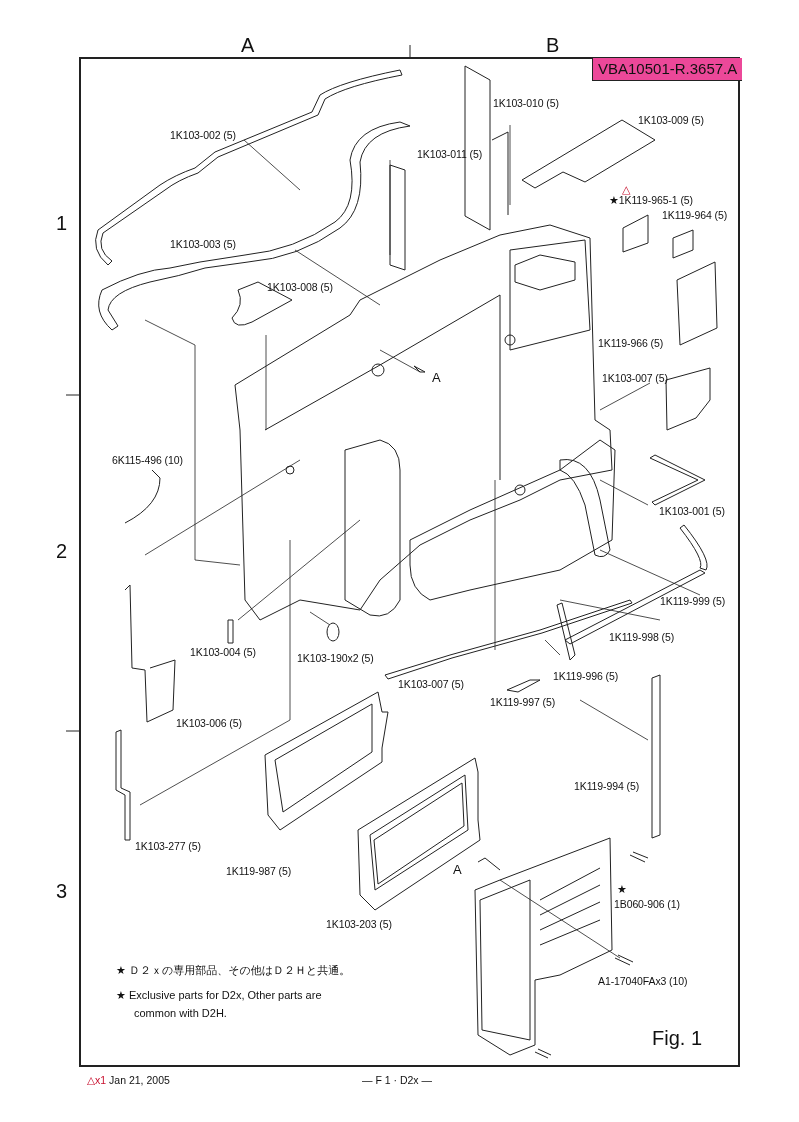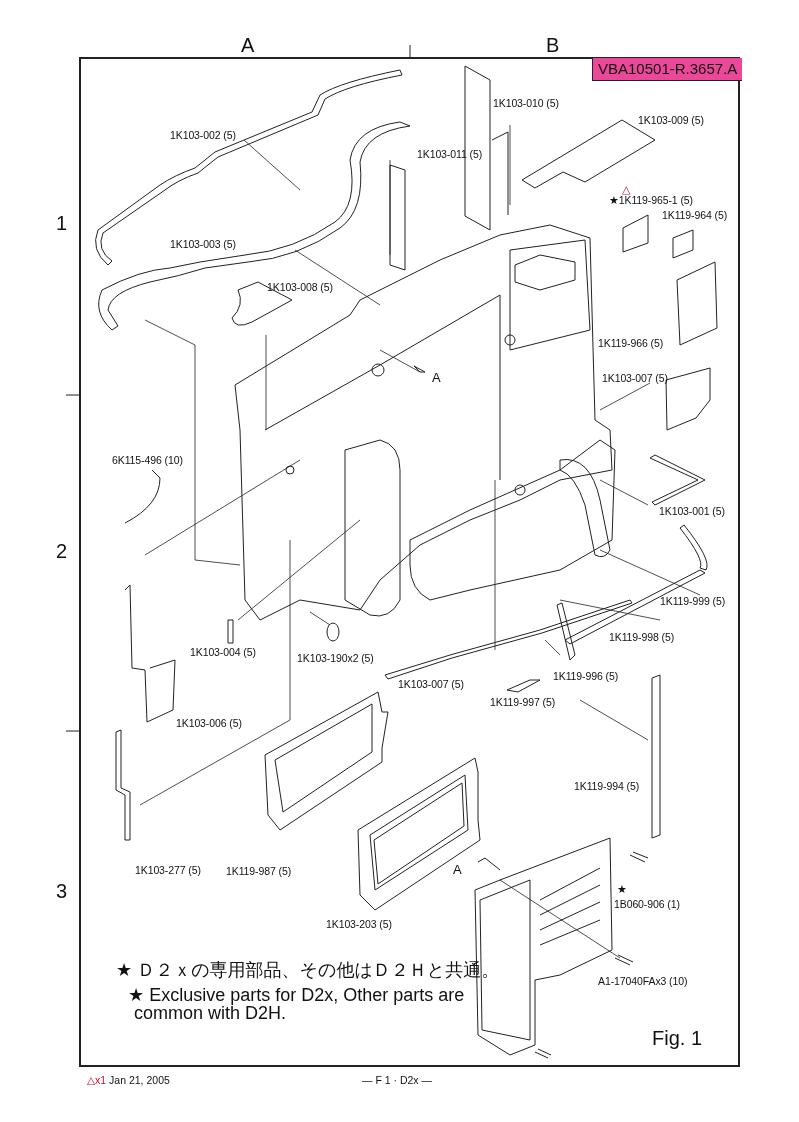--- a/index.html
+++ b/index.html
@@ -5,21 +5,21 @@
   html,body{margin:0;padding:0;background:#fff;}
   body{width:799px;height:1122px;position:relative;overflow:hidden;font-family:"Liberation Sans","DejaVu Sans",sans-serif;color:#111;}
   .abs{position:absolute;}
   .col-label{font-size:20px;top:34px;}
   .row-label{font-size:20px;left:56px;}
   .frame{left:79px;top:57px;width:661px;height:1010px;border:2px solid #222;box-sizing:border-box;}
   .docno{left:592px;top:58px;height:22px;border:1.5px solid #222;border-top:none;border-right:none;padding:0 5px;font-size:15px;line-height:22px;background:#ec4899;}
   .lbl{font-size:10.5px;white-space:nowrap;letter-spacing:-0.1px;}
   .star{font-size:11px;}
   .delta{color:#c8102e;font-size:11px;}
-  .note{font-size:18px;line-height:18px;}
+  .note{font-size:11px;line-height:18px;}
   .fig{font-size:20px;left:652px;top:1027px;}
   .footer{font-size:10.5px;top:1074px;}
   svg#art{position:absolute;left:0;top:0;}
   svg#art *{fill:none;stroke:#222;stroke-width:1;}
   svg#art .thin{stroke-width:0.8;}
   svg#art .fillw{fill:#fff;}
 </style>
 </head>
 <body>
 
@@ -140,35 +140,35 @@
 <div class="abs lbl" style="left:659px;top:505px;">1K103-001 (5)</div>
 <div class="abs lbl" style="left:660px;top:595px;">1K119-999 (5)</div>
 <div class="abs lbl" style="left:609px;top:631px;">1K119-998 (5)</div>
 <div class="abs lbl" style="left:190px;top:646px;">1K103-004 (5)</div>
 <div class="abs lbl" style="left:297px;top:645px;margin-top:7px;">1K103-190x2 (5)</div>
 <div class="abs lbl" style="left:553px;top:670px;">1K119-996 (5)</div>
 <div class="abs lbl" style="left:398px;top:678px;">1K103-007 (5)</div>
 <div class="abs lbl" style="left:490px;top:696px;">1K119-997 (5)</div>
 <div class="abs lbl" style="left:176px;top:717px;">1K103-006 (5)</div>
 <div class="abs lbl" style="left:574px;top:780px;">1K119-994 (5)</div>
-<div class="abs lbl" style="left:135px;top:840px;margin-top:24px;">1K103-277 (5)</div>
+<div class="abs lbl" style="left:135px;top:840px;">1K103-277 (5)</div>
 <div class="abs lbl" style="left:226px;top:865px;">1K119-987 (5)</div>
 <div class="abs star" style="left:617px;top:883px;">★</div>
 <div class="abs lbl" style="left:614px;top:898px;">1B060-906 (1)</div>
 <div class="abs lbl" style="left:326px;top:918px;">1K103-203 (5)</div>
 <div class="abs lbl" style="left:598px;top:975px;">A1-17040FAx3 (10)</div>
 
 <div class="abs" style="left:432px;top:370px;font-size:13px;">A</div>
 <div class="abs" style="left:453px;top:862px;font-size:13px;">A</div>
 
 <div class="abs note" style="left:116px;top:961px;">
   <span>★</span>
   <span>Ｄ２ｘの専用部品、その他はＤ２Ｈと共通。</span>
 </div>
-<div class="abs note" style="left:128px;top:986px;">
+<div class="abs note" style="left:116px;top:986px;">
   <span>★</span>
   <span>Exclusive parts for D2x, Other parts are</span>
 </div>
 <div class="abs note" style="left:134px;top:1004px;">common with D2H.</div>
 
 <div class="abs fig">Fig.  1</div>
 
 <div class="abs footer" style="left:87px;text-align:center;">
   <span class="delta" style="font-size:10.5px;">△x1</span>
   <span>Jan 21,  2005</span>

